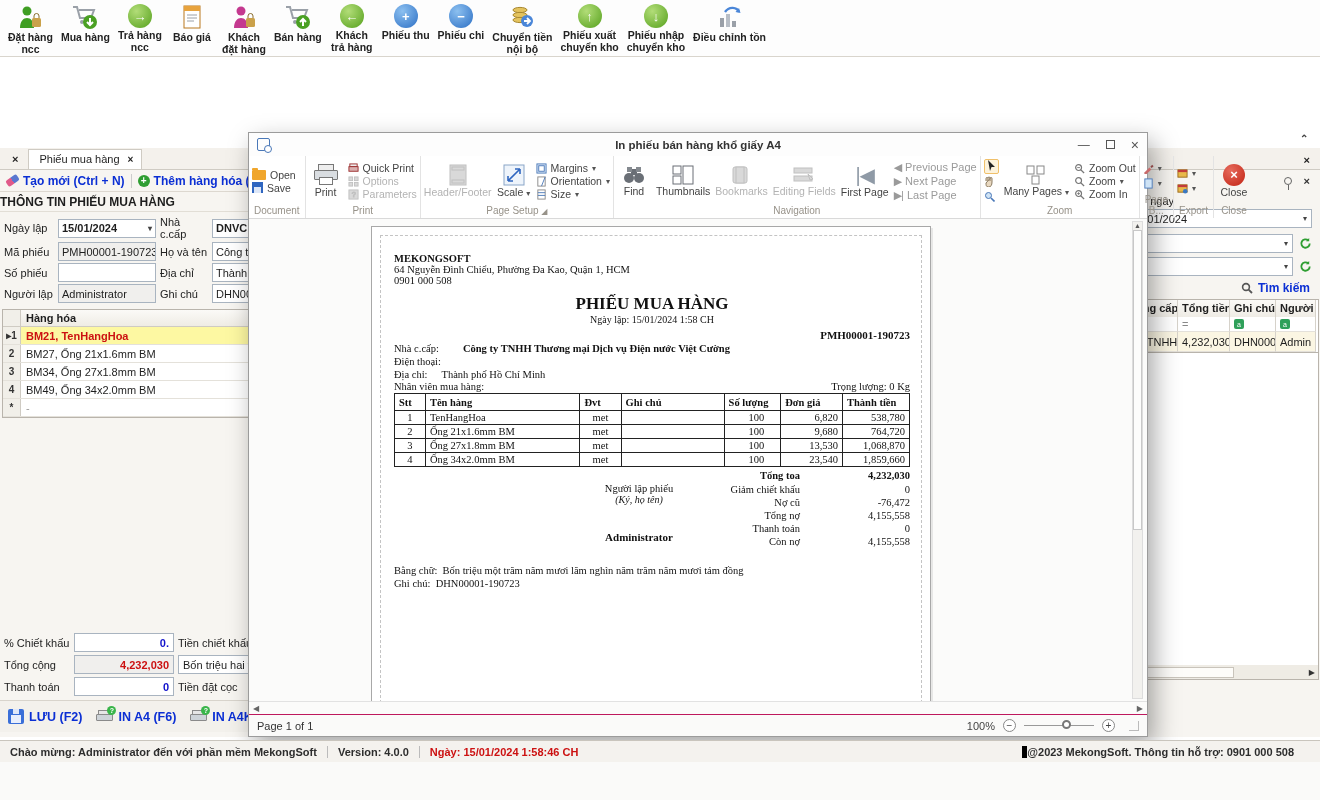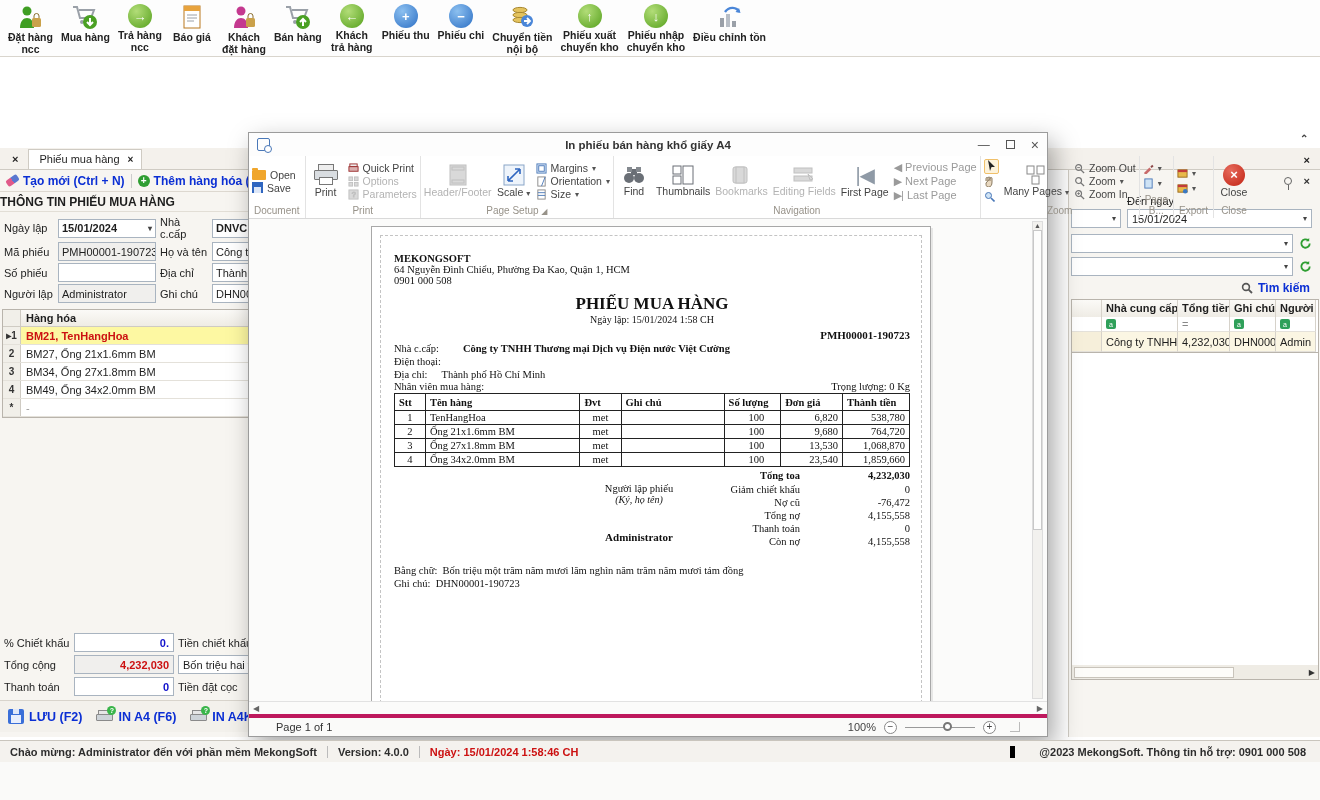--- a/index.html
+++ b/index.html
@@ -101,24 +101,24 @@
 .rdata .rgcell{height:20px;background:#fbf6e3;display:flex;align-items:center;border-bottom:1px solid #e4e1da}
 .fico{width:10px;height:10px;border-radius:2px;background:#2fa05a;color:#fff;font-size:7px;display:flex;align-items:center;justify-content:center}
 .rempty{height:312px;background:#fff;border-left:1px solid #b9b4ac;border-right:1px solid #b9b4ac;margin-left:2px;width:248px}
 .rscroll{margin-left:2px;width:248px;height:15px;border:1px solid #b9b4ac;border-top:none;display:flex;align-items:center;background:#efece5}
 .rthumb{height:11px;width:160px;background:#fdfcf9;border:1px solid #c9c4bb;margin-left:2px}
 .rarr{margin-left:auto;margin-right:3px;font-size:8px;color:#333}
 
 #statusbar{left:0;top:740px;width:1320px;height:22px;background:#f4f2ee;border-top:1px solid #c9c5bd;display:flex;align-items:center;font-weight:bold;color:#2d2d2d}
 #statusbar .sep{width:1px;height:12px;background:#bbb;margin:0 10px}
 #sb-date{color:#cc1111}
-#sb-right{margin-left:auto;margin-right:14px;border-left:5px solid #000000;padding-left:24px}
+#sb-right{margin-left:auto;margin-right:26px;border-left:5px solid #000000;padding-left:0}
 #below{left:0;top:762px;width:1320px;height:38px;background:#fafaf9}
 
-#dialog{left:248px;top:132px;width:800px;height:605px;background:#737373;border:1px solid #9b9b9b;
+#dialog{left:248px;top:132px;width:900px;height:605px;background:#737373;border:1px solid #9b9b9b;
  box-shadow:6px 10px 24px rgba(0,0,0,.35);display:flex;flex-direction:column}
 #dlg-title{height:23px;display:flex;align-items:center;padding:0 8px;background:#fdfdfd}
 #dlg-ico{width:13px;height:13px;border:1.5px solid #4a78b8;border-radius:2px;position:relative}
 #dlg-ico:after{content:"";position:absolute;right:-3px;bottom:-3px;width:6px;height:6px;border:1.5px solid #4a78b8;border-radius:50%;background:#fff}
 #dlg-title .t{position:absolute;left:0;right:0;text-align:center;font-weight:bold;font-size:11.5px;color:#333}
 #dlg-title .c{margin-left:auto;display:flex;gap:16px;color:#555;font-size:12px;align-items:center;z-index:1}
 .dbox{width:9px;height:9px;border:1px solid #555;display:inline-block}
 
 #dlg-ribbon{height:63px;background:#fff;border-bottom:1px solid #d9d9d9;display:flex;font-size:10.5px;color:#444}
 .grp{display:flex;flex-direction:column;border-right:1px solid #e3e3e3;padding:2px 3px 0}
@@ -167,21 +167,21 @@
 #dtotals{position:relative;margin-top:2px;min-height:94px}
 .trow{display:flex;justify-content:flex-end;line-height:1.25}
 .trow .tl{width:150px;text-align:right}
 .trow .tv{width:110px;text-align:right}
 .trow.bold .tv,.trow.bold{font-weight:bold}
 #signbox{position:absolute;left:165px;top:14px;width:160px;text-align:center}
 #signname{font-weight:bold;margin-top:26px;font-size:11px}
 #d-words,#d-note{margin-top:2px}
 
 #hscroll{height:13px;border-top:1px solid #e2e2e2;display:flex;align-items:center;justify-content:space-between;padding:0 4px;color:#666;font-size:8px;background:#fbfbfa}
-#dlg-status{height:22px;border-top:4px solid #be185d;background:#fafaf9;display:flex;align-items:center;padding:0 27px;color:#333}
+#dlg-status{height:22px;border-top:1px solid #be185d;background:#fafaf9;display:flex;align-items:center;padding:0 8px;color:#333}
 #zoomctl{margin-left:auto;display:flex;align-items:center;gap:8px;color:#444}
 .zbtn{width:13px;height:13px;border:1px solid #888;border-radius:50%;display:flex;align-items:center;justify-content:center;font-size:10px;line-height:1;background:#fff}
 #ztrack{width:70px;height:1px;background:#999;position:relative}
 #zthumb{position:absolute;left:38px;top:-5px;width:9px;height:9px;border:2px solid #777;border-radius:50%;background:#fff}
 .grip{width:10px;height:10px;border-right:1px solid #bbb;border-bottom:1px solid #bbb;margin-left:6px}
 </style>
 </head>
 <body>
 
 <div class="abs" id="titlebar">

